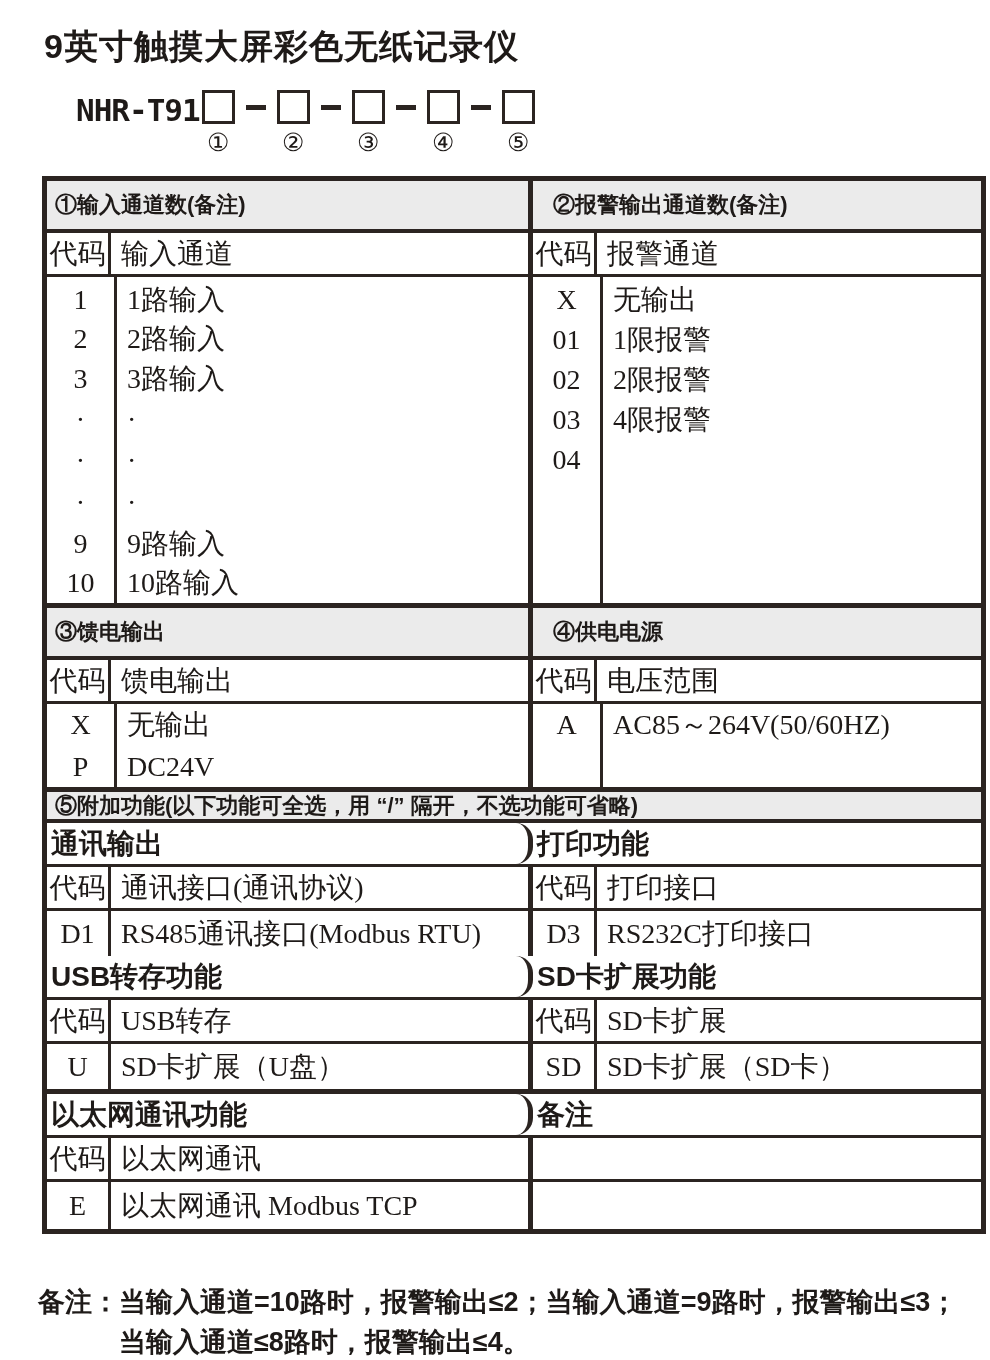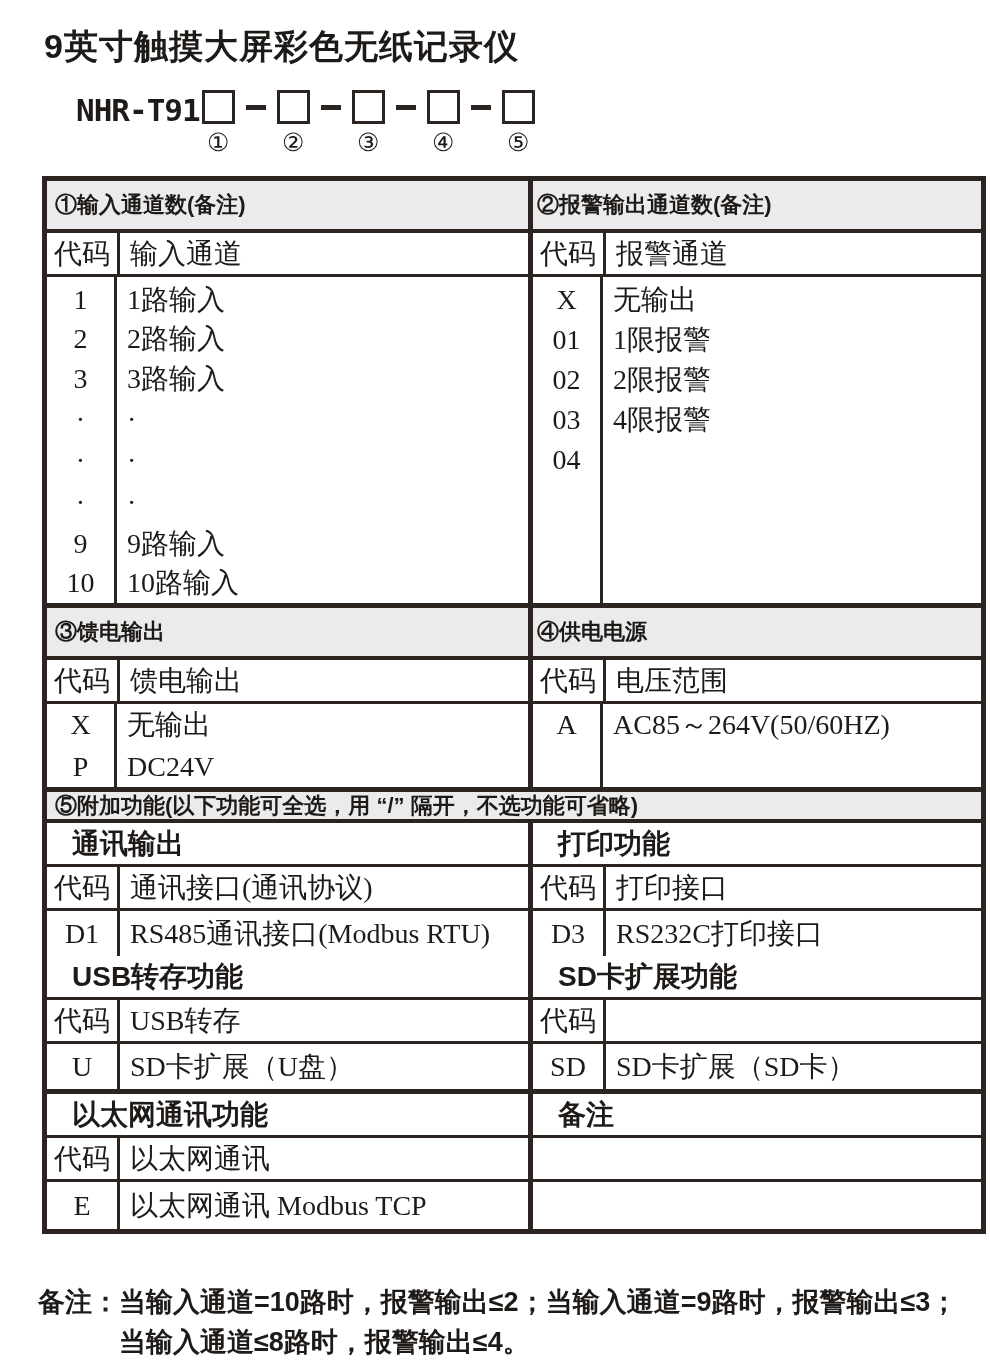--- a/index.html
+++ b/index.html
@@ -39,37 +39,37 @@
     border:5px solid var(--bd);background:#fff;
     font-size:28px;
   }
   .band{width:100%;}
   .band + .band{border-top:5px solid var(--bd);}
   .row{display:flex;width:100%;}
   .hl{width:486px;border-right:5px solid var(--bd);display:flex;}
   .hr{flex:1;display:flex;}
   
   .hdr{height:52px;background:var(--gray);border-bottom:4px solid var(--bd);}
-  .hdr .hl,.hdr .hr{align-items:center;padding-left:4px;}
+  .hdr .hl,.hdr .hr{align-items:center;padding-left:20px;}
   .hdr .hl{padding-left:8px;}
   .hdr-text{
     font-family:"Liberation Sans", sans-serif;font-weight:700;font-size:22px;
   }
   .band5{
     height:36px;background:var(--gray);border-bottom:4px solid var(--bd);
     display:flex;align-items:center;padding-left:8px;border-top:5px solid var(--bd);
   }
   
   .secrow{height:44px;border-bottom:3px solid var(--bd);}
-  .secrow .hl,.secrow .hr{align-items:center;padding-left:25px;}
+  .secrow .hl,.secrow .hr{align-items:center;padding-left:4px;border-radius:17px;}
   .secrow .hdr-text{font-size:28px;}
   
   .sub{height:44px;border-bottom:3px solid var(--bd);}
   .code{
-    width:73px;border-right:3px solid var(--bd);
+    width:64px;border-right:3px solid var(--bd);
     display:flex;align-items:center;justify-content:center;text-align:center;
   }
   .desc{flex:1;padding-left:10px;display:flex;align-items:center;}
   
   .dataA{height:326px;}
   .dataB{height:83px;}
   .dcol-code{width:70px;border-right:3px solid var(--bd);display:flex;flex-direction:column;}
   .dcol-desc{flex:1;display:flex;flex-direction:column;}
   .ln{display:flex;align-items:center;}
   .dcol-code .ln{justify-content:center;}
@@ -270,20 +270,21 @@
             <span class="hdr-text">SD卡扩展功能</span>
           </div>
       </div>
       <div class="row sub">
         <div class="hl">
           <div class="code">代码</div>
           <div class="desc">USB转存</div>
         </div>
         <div class="hr">
           <div class="code">代码</div>
+          <div class="desc">SD卡扩展</div>
         </div>
       </div>
       <div class="row lastrow">
         <div class="hl">
           <div class="code">U</div>
           <div class="desc">SD卡扩展（U盘）</div>
         </div>
         <div class="hr">
           <div class="code">SD</div>
           <div class="desc">SD卡扩展（SD卡）</div>

